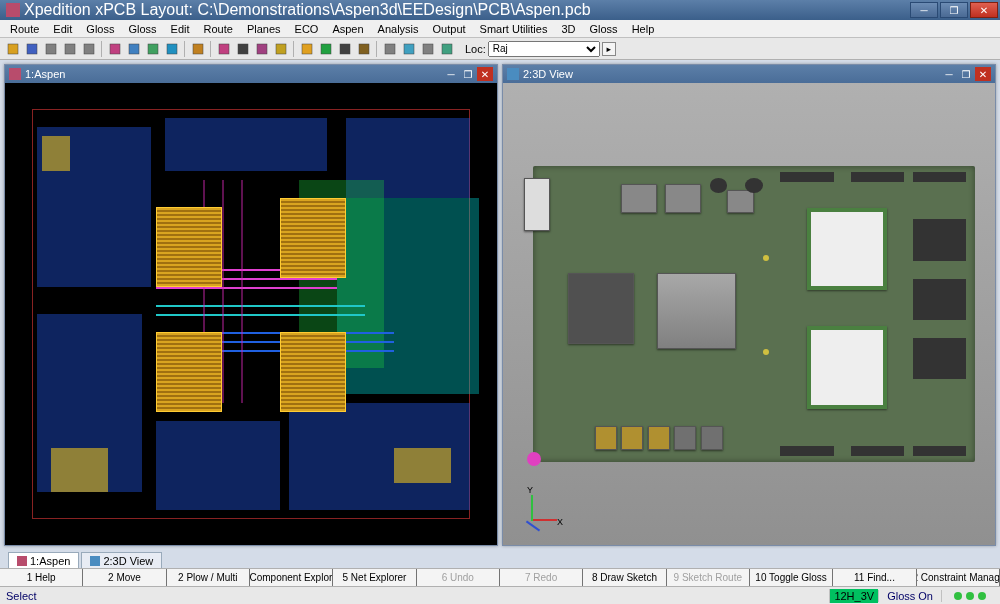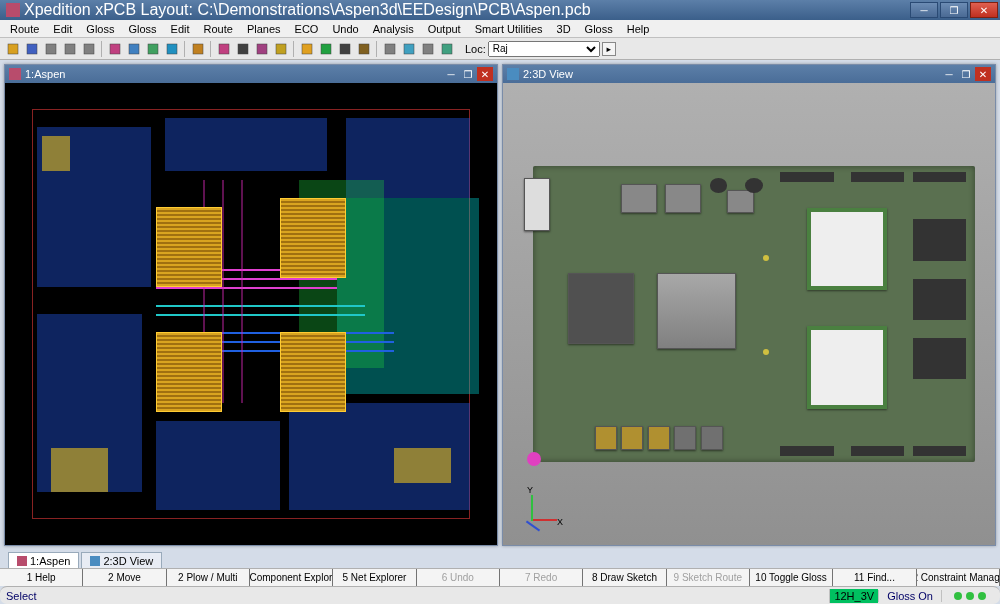--- a/index.html
+++ b/index.html
@@ -74,21 +74,21 @@
 .btab.active { background: #fff; }
 .btab .bico { width: 10px; height: 10px; background: #b84c6c; }
 .btab.v3 .bico { background: #4a8cc0; }
 
 
 .fnbar { height: 18px; background: #f4f4f4; border-top: 1px solid #b0b0b0; display: flex; }
 .fn { flex: 1; border-right: 1px solid #737373; display: flex; align-items: center; justify-content: center; font-size: 10px; padding: 0 2px; white-space: nowrap; overflow: hidden; }
 .fn.dis { color: #a0a0a0; }
 
 
-.statusbar { height: 18px; background: #e8e8e8; border-top: 1px solid #b0b0b0; display: flex; align-items: center; padding: 0 6px; font-size: 10px; color: #006; border-radius: 7px; }
+.statusbar { height: 18px; background: #e8e8e8; border-top: 1px solid #b0b0b0; display: flex; align-items: center; padding: 0 6px; font-size: 10px; color: #006; }
 .statusbar .sflex { flex: 1; }
 .statusbar .sbox { padding: 0 8px; border-left: 1px solid #c0c0c0; }
 .statusbar .led { width:8px; height:8px; border-radius:50%; background:#30c040; margin-left:4px; display:inline-block; }
 .statusbar .grn { background:#00c060; color:#000; padding:1px 4px;}
 
 svg { pointer-events: none; }
 </style>
 </head>
 <body>
 
@@ -104,21 +104,21 @@
 
 <div class="menubar">
   <div class="mi">Route</div>
     <div class="mi">Edit</div>
     <div class="mi">Gloss</div>
     <div class="mi">Gloss</div>
     <div class="mi">Edit</div>
     <div class="mi">Route</div>
     <div class="mi">Planes</div>
     <div class="mi">ECO</div>
-    <div class="mi">Undo</div>
+    <div class="mi">Aspen</div>
     <div class="mi">Analysis</div>
     <div class="mi">Output</div>
     <div class="mi">Smart Utilities</div>
     <div class="mi">3D</div>
     <div class="mi">Gloss</div>
     <div class="mi">Help</div>
   <div class="spacer"></div>
 </div>
 
 <div class="toolbar">

